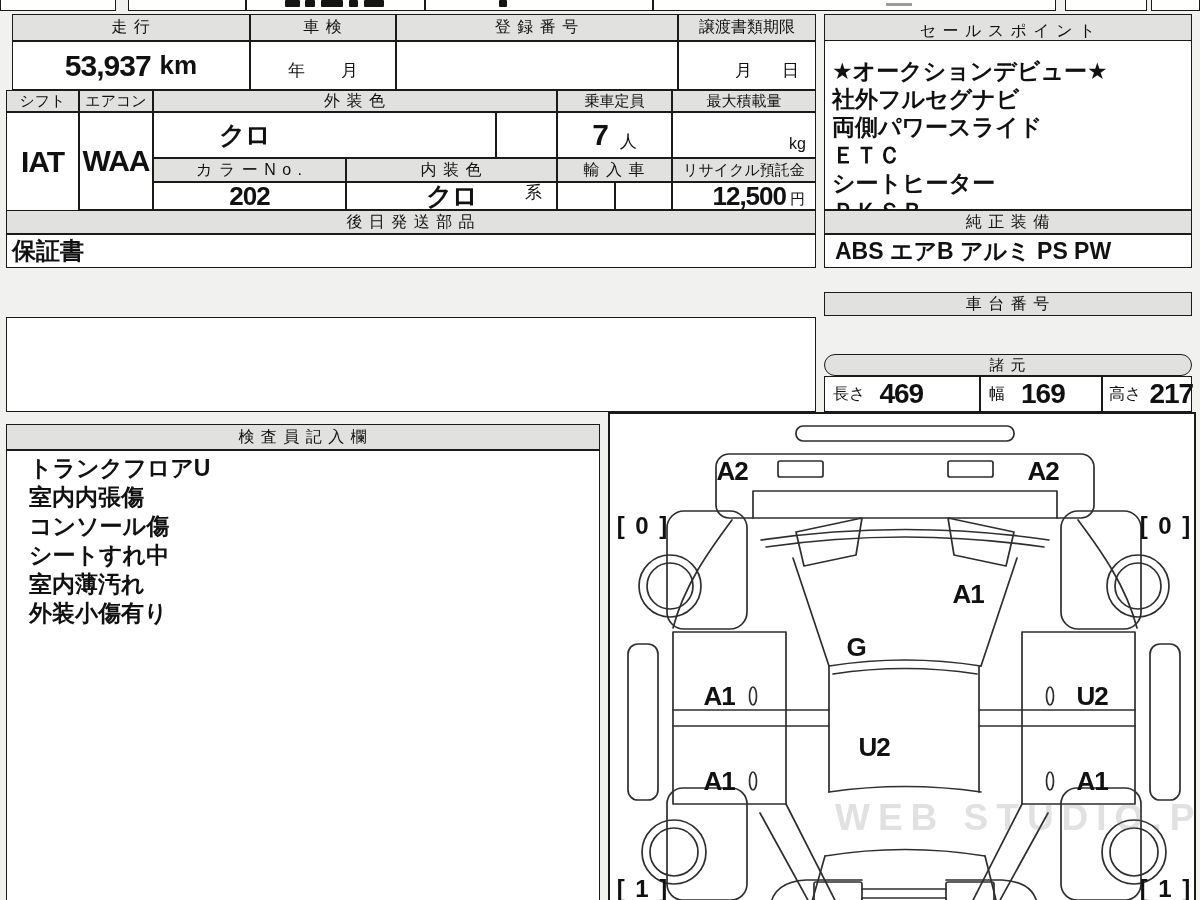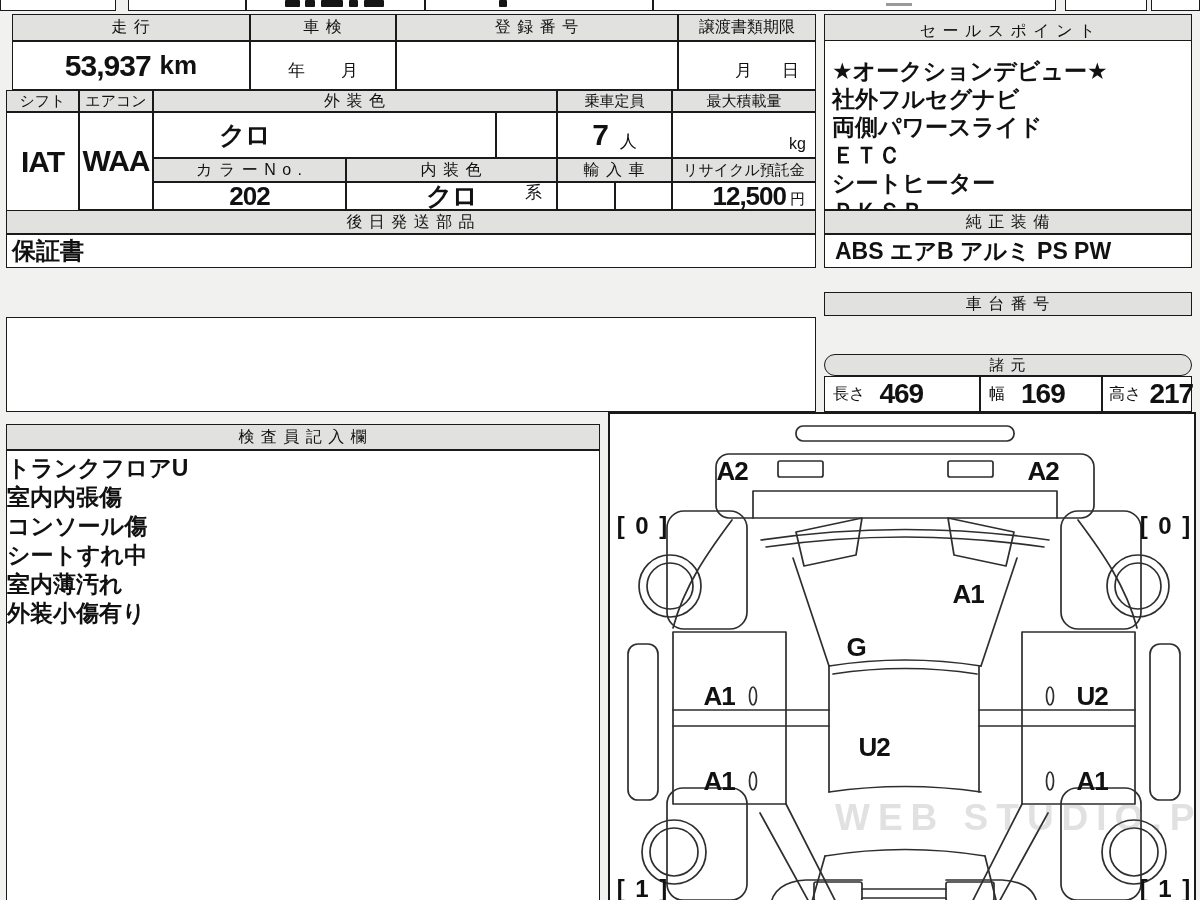--- a/index.html
+++ b/index.html
@@ -13,21 +13,21 @@
   .big{font-weight:bold;font-size:30px;letter-spacing:-1px;}
   .med{font-weight:bold;font-size:26px;letter-spacing:-1px;}
   
   .topfrag{position:absolute;top:0;height:11px;background:#fff;box-sizing:border-box;
     border:1.5px solid #1a1a1a;border-top:none;}
   .frag{position:absolute;top:0;height:7px;background:#151515;border-radius:1px;}
   .fragdash{position:absolute;background:#9a9a9a;height:2.5px;top:3px;}
   
   .lines{flex-direction:column;align-items:flex-start;justify-content:flex-start;}
   .sline{font-weight:bold;font-size:23px;line-height:28px;padding-left:7px;white-space:nowrap;}
-  .iline{font-weight:bold;font-size:23px;line-height:29px;padding-left:0;white-space:nowrap;}
+  .iline{font-weight:bold;font-size:23px;line-height:29px;padding-left:22px;white-space:nowrap;}
   
   #diagram{position:absolute;left:608px;top:412px;width:588px;height:498px;
     box-sizing:border-box;border:2px solid #1a1a1a;background:#fff;overflow:hidden;}
   #diagram svg{position:absolute;left:0;top:0;}
   .mk{position:absolute;transform:translate(-50%,-50%);font-weight:bold;font-size:26px;
     letter-spacing:-1px;white-space:nowrap;}
   .mkt{font-size:24px;letter-spacing:2px;}
   #m-a2l{left:122px;top:57px}   #m-a2r{left:433px;top:57px}
   #m-z-fl{left:33px;top:112px}  #m-z-fr{left:556px;top:112px}
   #m-a1hood{left:358px;top:180px} #m-g{left:246px;top:233px}

